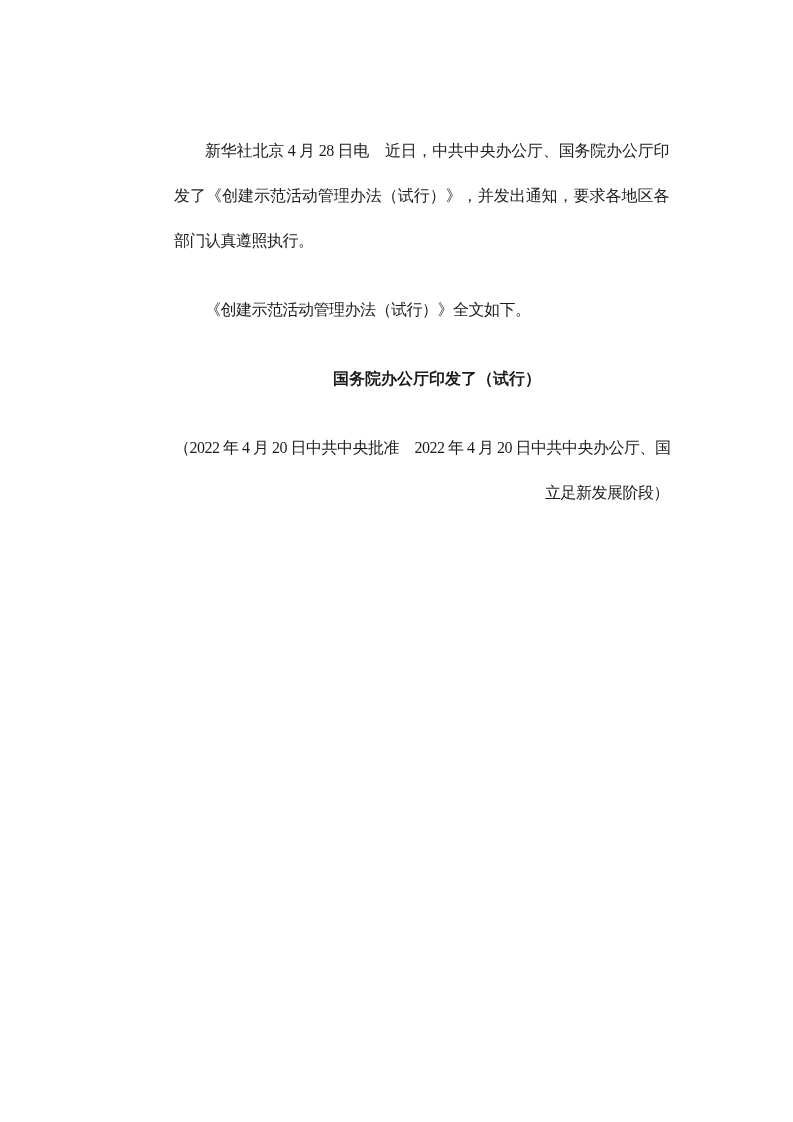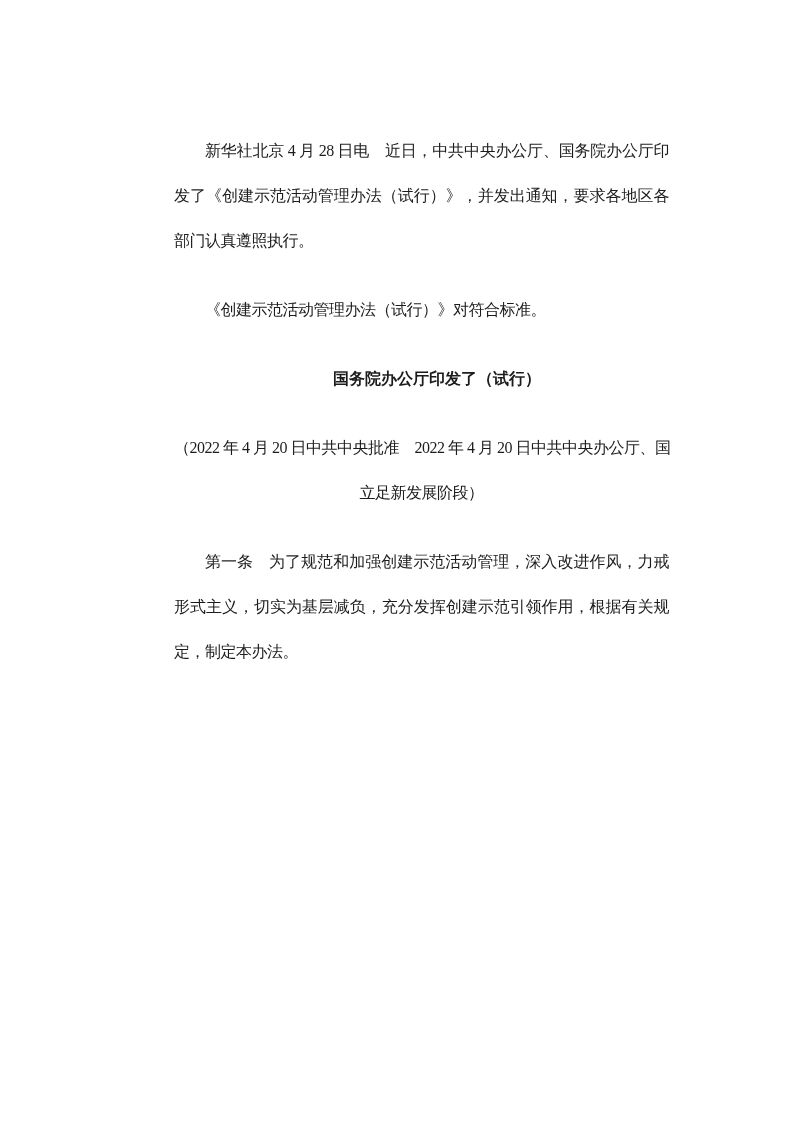--- a/index.html
+++ b/index.html
@@ -32,35 +32,34 @@
     font-weight: bold;
     text-align: center;
     text-indent: 31px;
     font-family: "Liberation Sans", "DejaVu Sans", sans-serif;
     letter-spacing: 0;
   }
   .pubinfo {
     margin: 6px 0 24px 0;
   }
   .pub-line {
-    text-align: center;
+    text-align: right;
     white-space: nowrap;
   }
 </style>
 </head>
 <body>
 
 <div class="page">
   <p class="body-para">新华社北京 4 月 28 日电　近日，中共中央办公厅、国务院办公厅印发了《创建示范活动管理办法（试行）》，并发出通知，要求各地区各部门认真遵照执行。</p>
 
-  <p class="body-para">《创建示范活动管理办法（试行）》对符合标准。</p>
+  <p class="body-para">《创建示范活动管理办法（试行）》全文如下。</p>
 
   <div class="doc-title">国务院办公厅印发了（试行）</div>
 
   <div class="pubinfo">
     <div class="pub-line">（2022 年 4 月 20 日中共中央批准　2022 年 4 月 20 日中共中央办公厅、国</div>
     <div class="pub-line">立足新发展阶段）</div>
   </div>
 
-  <p class="body-para">第一条　为了规范和加强创建示范活动管理，深入改进作风，力戒形式主义，切实为基层减负，充分发挥创建示范引领作用，根据有关规定，制定本办法。</p>
 
 
 </div>
 
 </body></html>

